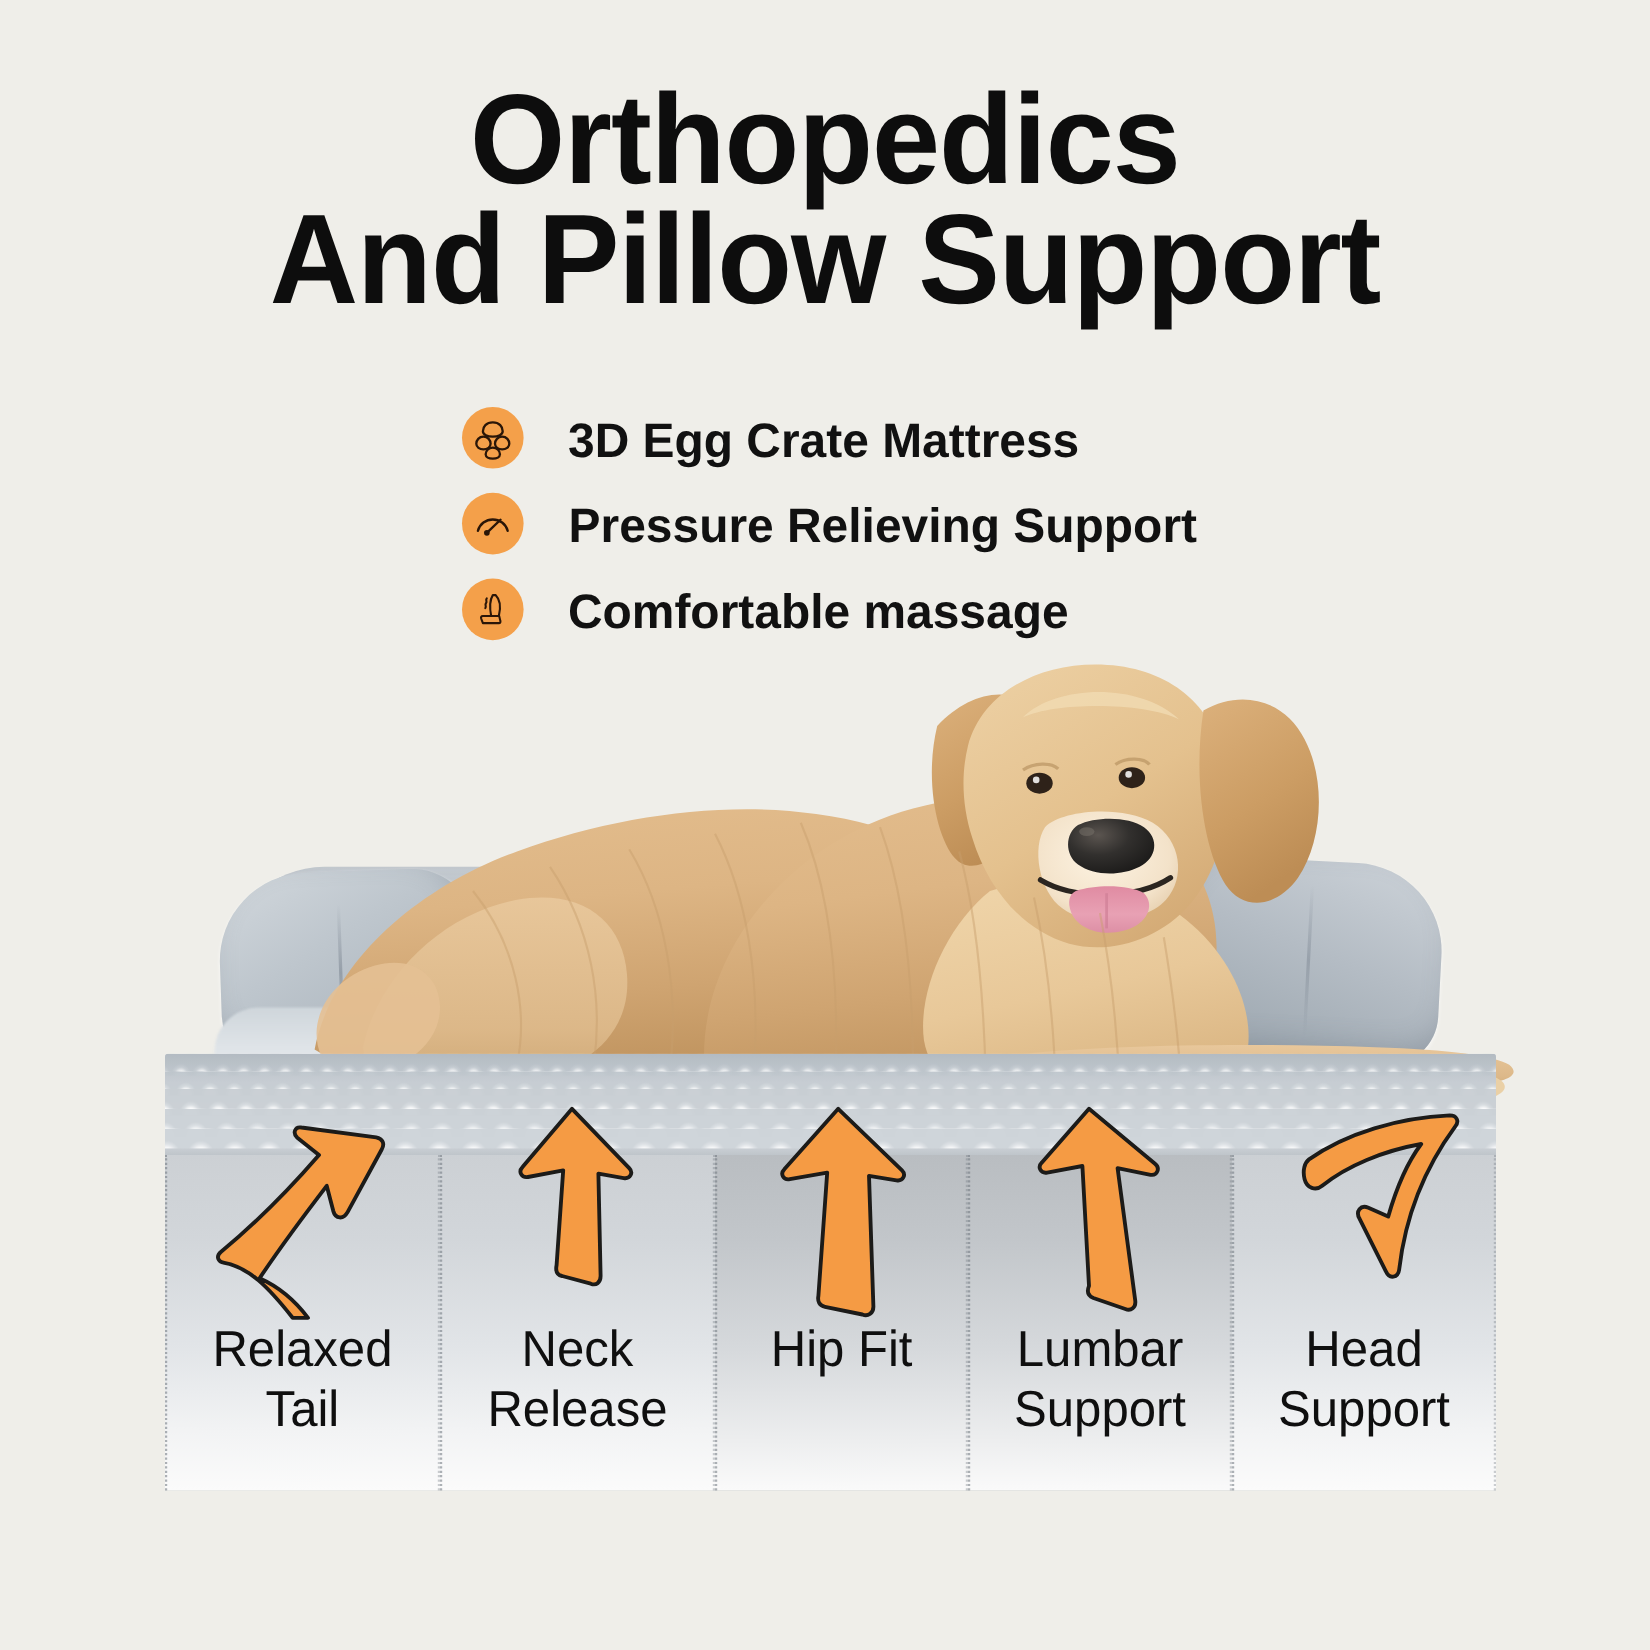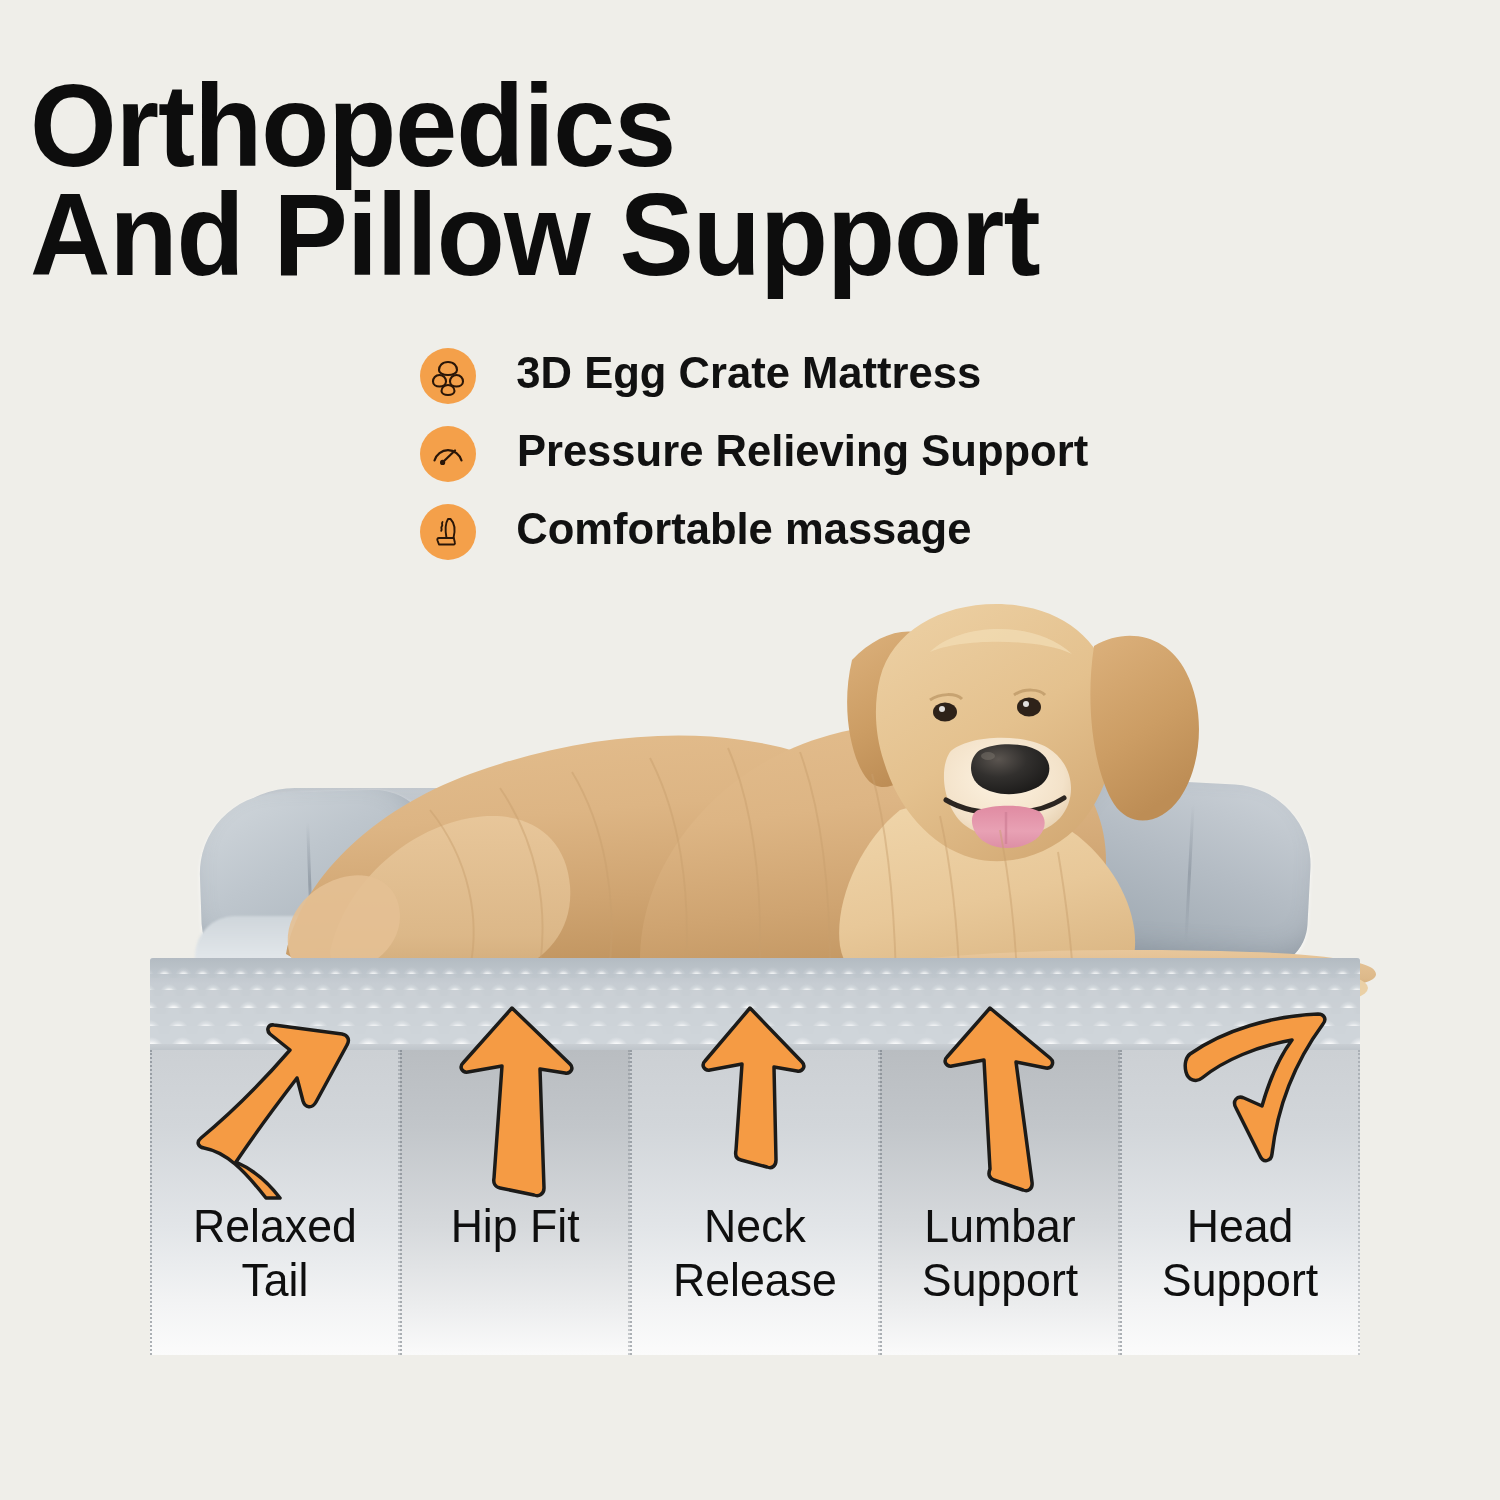--- a/index.html
+++ b/index.html
@@ -23,21 +23,21 @@
     background: #efeee9;
     overflow: hidden;
   }
 
   
   .title-block {
     position: absolute;
     top: 72px;
     left: 0;
     width: 1500px;
-    text-align: left;
+    text-align: center;
     pointer-events: none;
   }
   .title-line {
     display: block;
     color: #0d0d0d;
     font-family: "Liberation Sans Narrow", "Liberation Sans", sans-serif;
     font-weight: 700;
     font-size: 116px;
     line-height: 0.94;
     letter-spacing: -1px;
@@ -49,21 +49,21 @@
 
   
   .features {
     position: absolute;
     top: 348px;
     left: 420px;
     width: 760px;
   }
   .feature-row {
     display: flex;
-    align-items: flex-start;
+    align-items: flex-end;
     height: 78px;
   }
   .feature-icon {
     width: 56px;
     height: 56px;
     border-radius: 50%;
     background: #f4a04a;
     display: flex;
     align-items: center;
     justify-content: center;
@@ -500,45 +500,45 @@
                  L146 100 C142 107 135 106 133 99
                  L127 76 C104 106 82 136 66 160
                  C84 168 98 180 110 196 Z" fill="#f59b44" stroke="#1c1b19" stroke-width="3.5" stroke-linejoin="round"></path>
       </svg>
       <div class="panel-label">
         <span class="ln">Relaxed</span>
         <span class="ln">Tail</span>
       </div>
     </div>
 
+    <div class="panel light p2">
+      <svg class="panel-arrow" style="left:62px;" width="120" height="190" viewBox="0 0 120 190">
+        <path d="M56 6
+                 L108 60 C112 64 109 70 103 69
+                 L80 65 L82 158 C82 164 78 167 73 165
+                 L47 158 C42 157 41 153 42 148
+                 L48 62 L16 68 C10 69 7 63 11 59 Z" fill="#f59b44" stroke="#1c1b19" stroke-width="3.5" stroke-linejoin="round"></path>
+      </svg>
+      <div class="panel-label">
+        <span class="ln">Neck</span>
+        <span class="ln">Release</span>
+      </div>
+    </div>
+
     <div class="panel dark p1">
       <svg class="panel-arrow" style="left:50px;" width="130" height="200" viewBox="0 0 130 200">
         <path d="M60 6
                  L118 62 C122 66 119 72 113 71
                  L88 67 L92 186 C92 192 87 195 82 193
                  L48 186 C43 185 41 181 42 176
                  L50 64 L16 70 C10 71 7 65 11 61 Z" fill="#f59b44" stroke="#1c1b19" stroke-width="3.5" stroke-linejoin="round"></path>
       </svg>
       <div class="panel-label">
         <span class="ln">Hip Fit</span>
         <span class="ln"></span>
-      </div>
-    </div>
-
-    <div class="panel light p2">
-      <svg class="panel-arrow" style="left:62px;" width="120" height="190" viewBox="0 0 120 190">
-        <path d="M56 6
-                 L108 60 C112 64 109 70 103 69
-                 L80 65 L82 158 C82 164 78 167 73 165
-                 L47 158 C42 157 41 153 42 148
-                 L48 62 L16 68 C10 69 7 63 11 59 Z" fill="#f59b44" stroke="#1c1b19" stroke-width="3.5" stroke-linejoin="round"></path>
-      </svg>
-      <div class="panel-label">
-        <span class="ln">Neck</span>
-        <span class="ln">Release</span>
       </div>
     </div>
 
     <div class="panel dark p3">
       <svg class="panel-arrow" style="left:56px;" width="130" height="200" viewBox="0 0 130 200">
         <path d="M52 6
                  L112 56 C117 60 114 67 108 66
                  L78 60 L94 180 C95 187 90 190 85 188
                  L56 178 C51 176 50 172 52 167
                  L46 58 L14 64 C8 65 5 59 9 55 Z" fill="#f59b44" stroke="#1c1b19" stroke-width="3.5" stroke-linejoin="round"></path>

